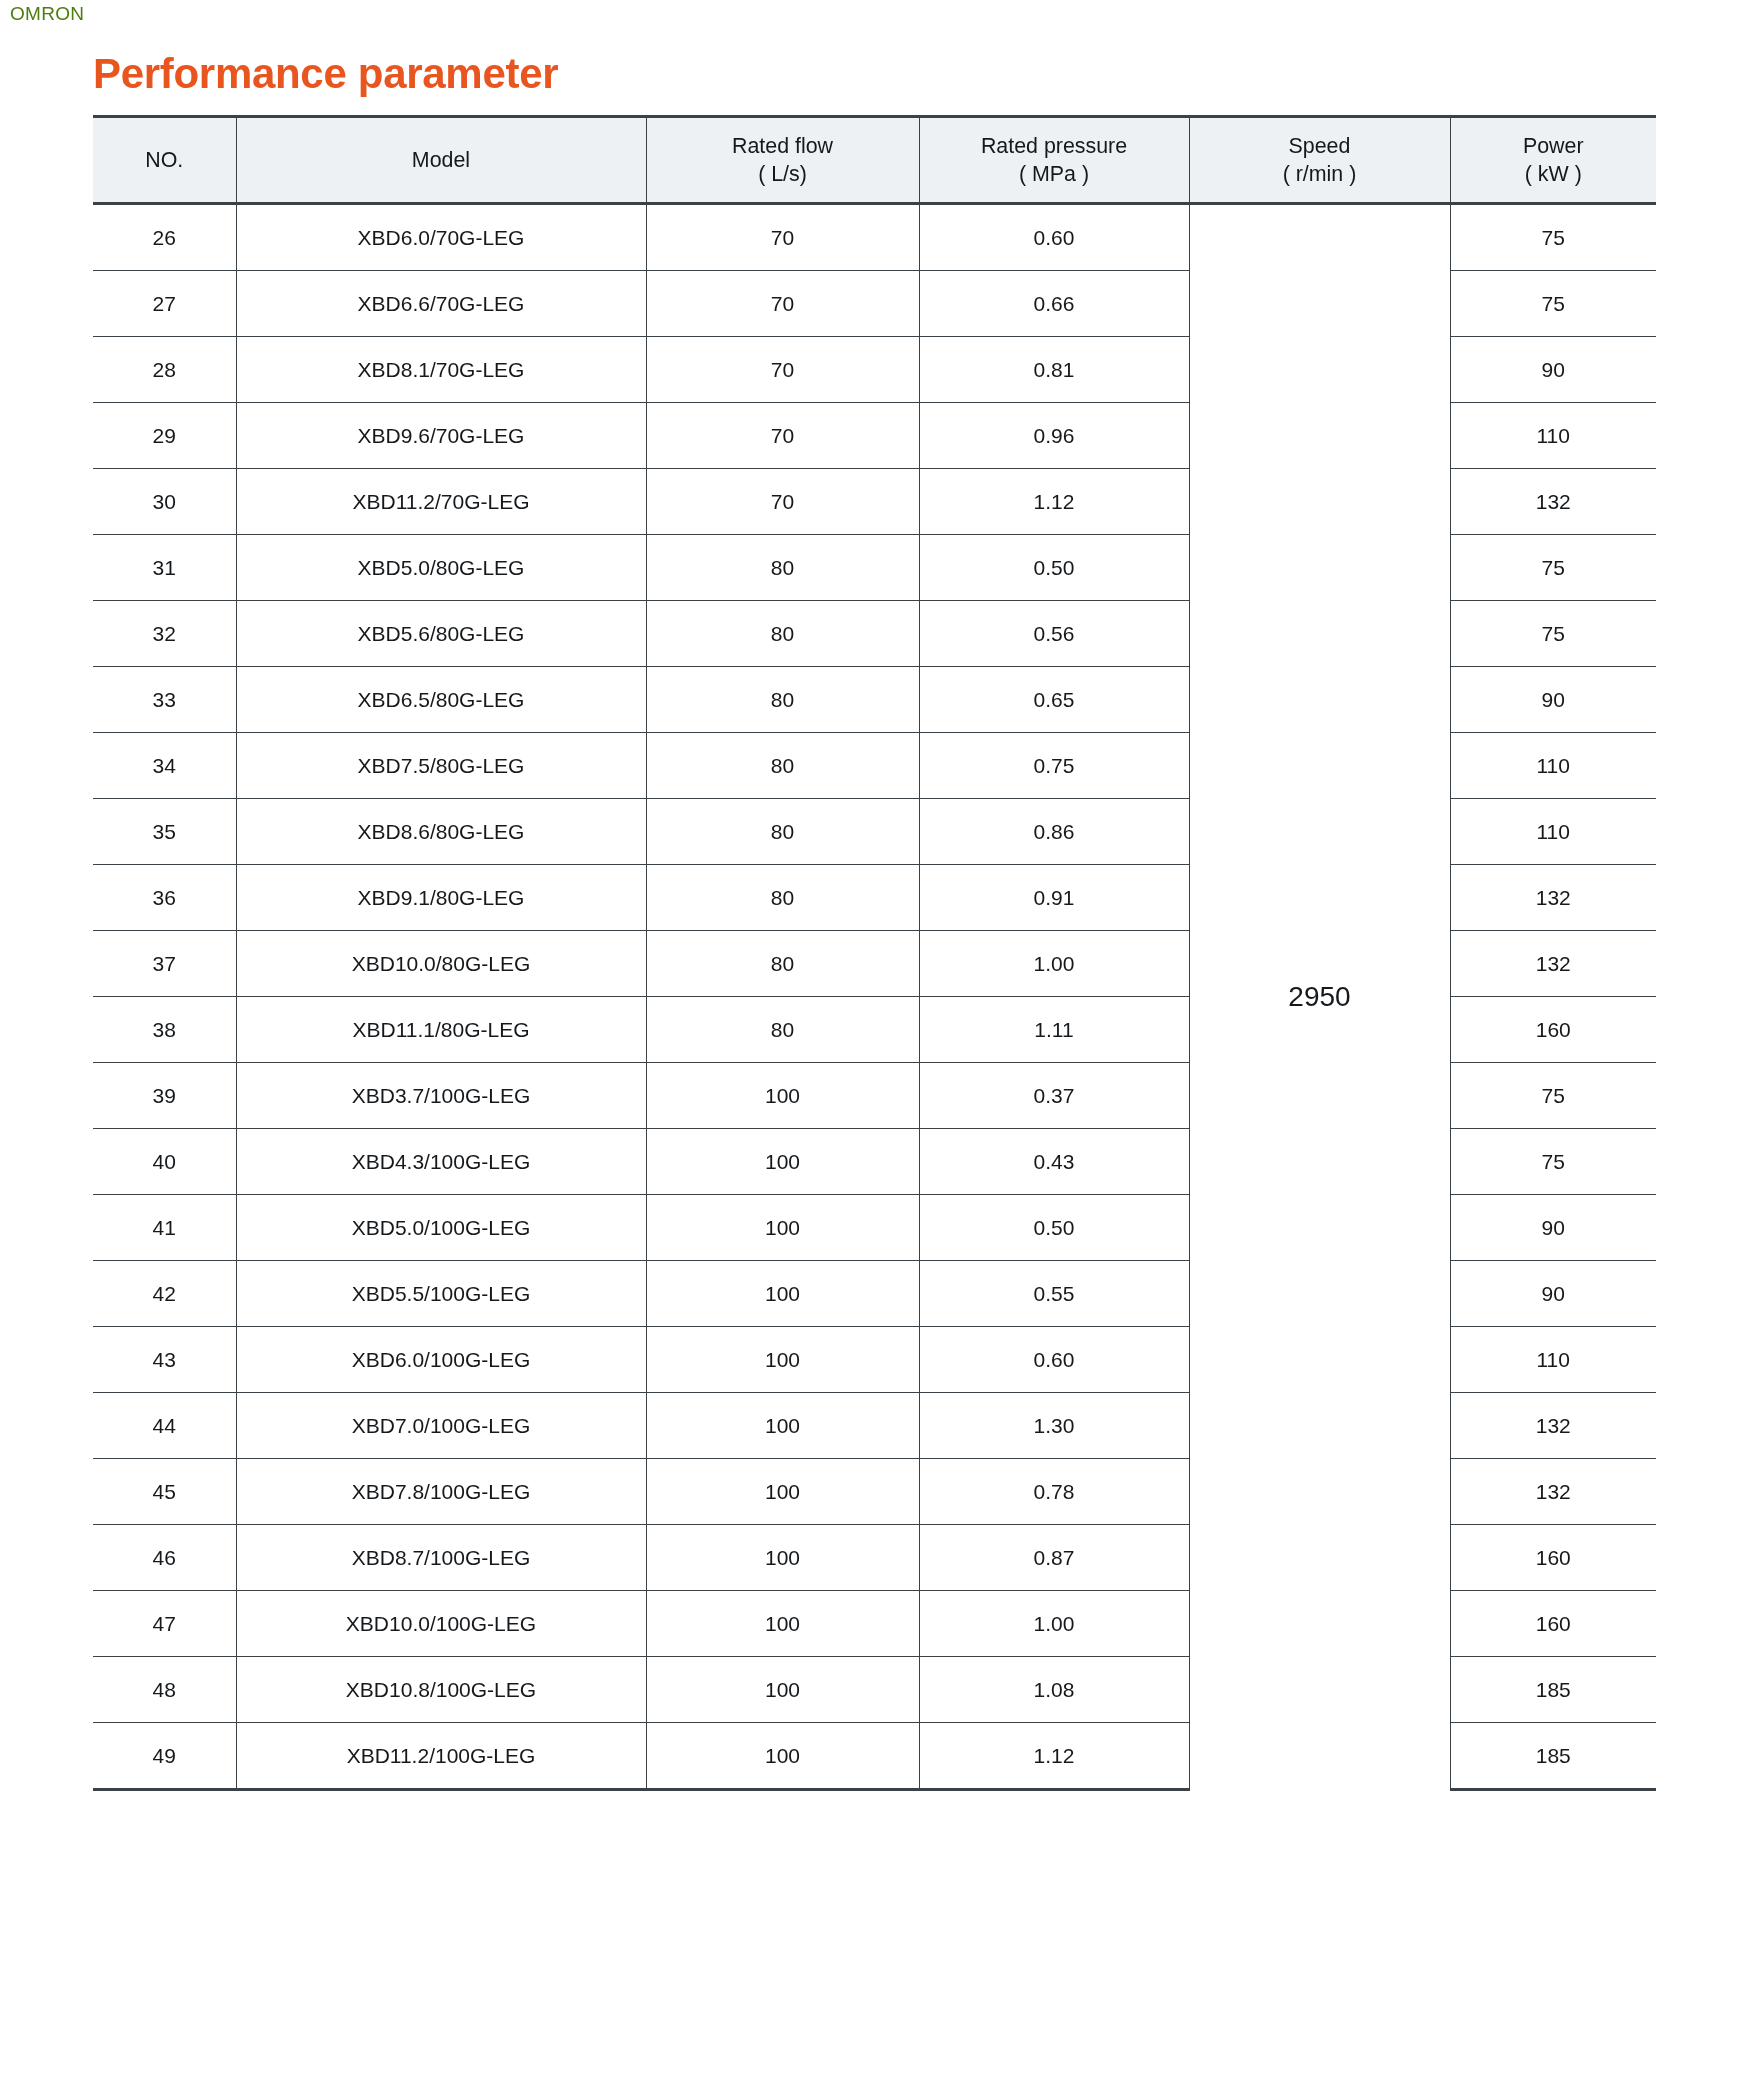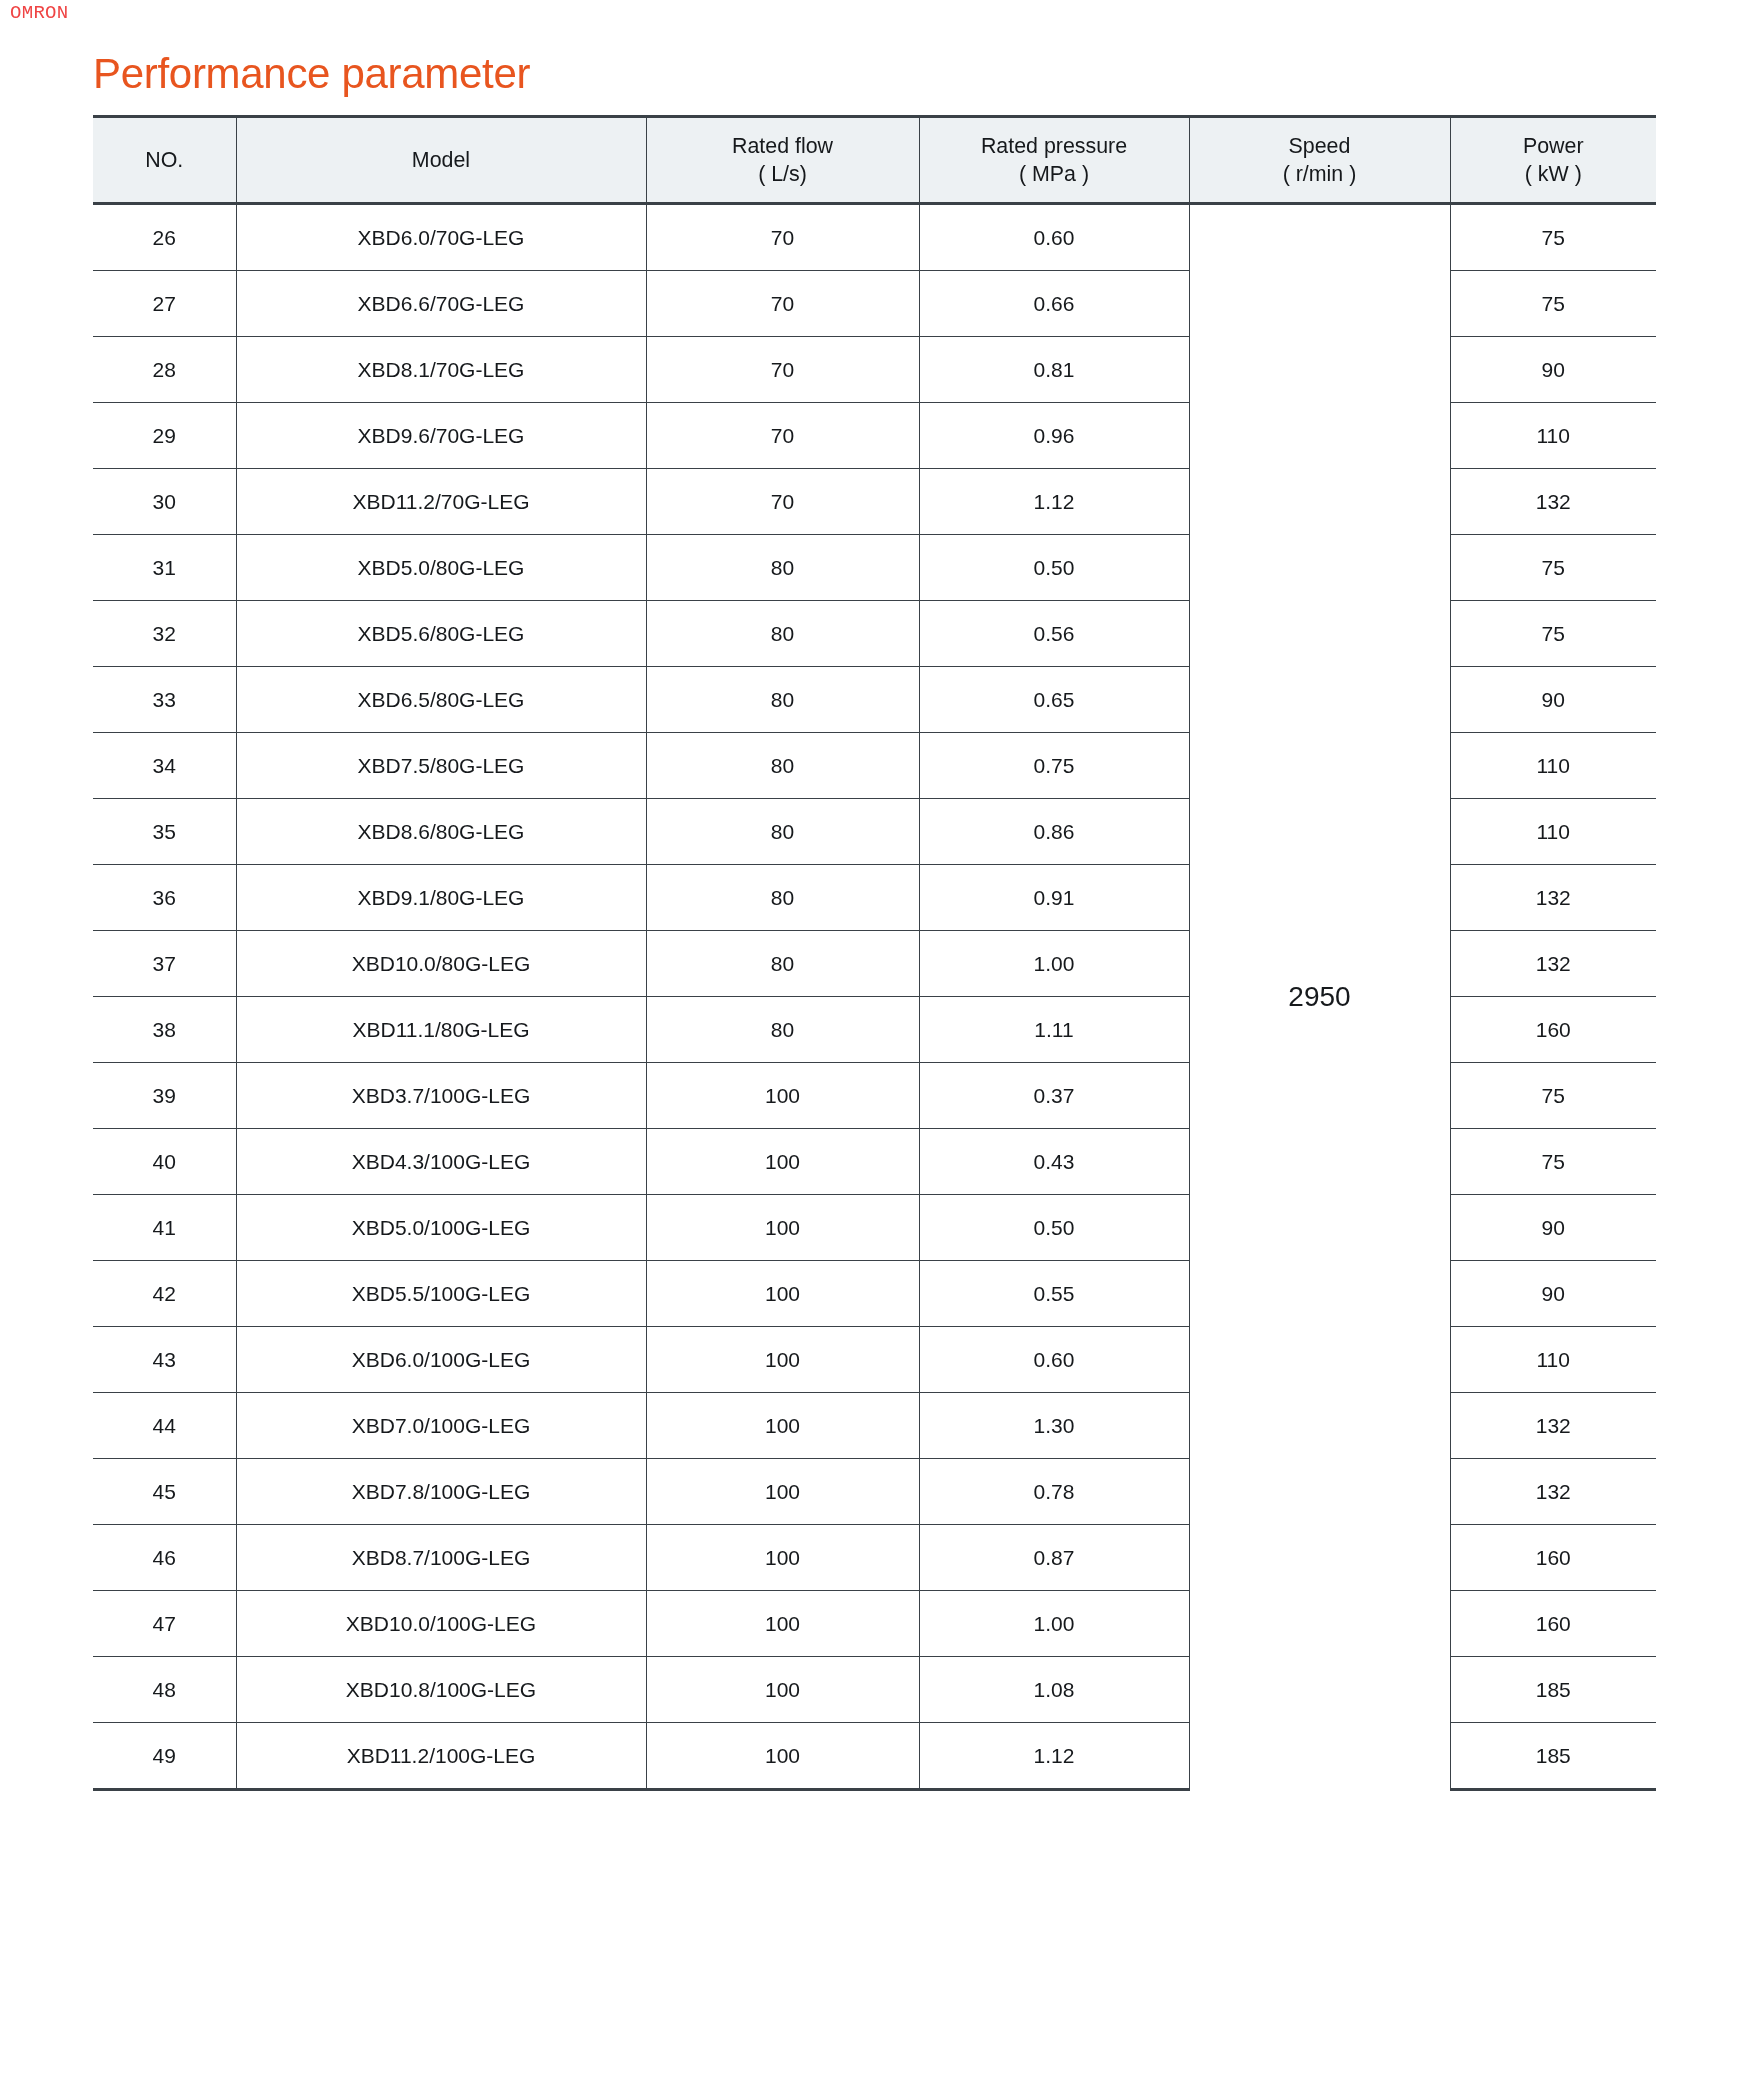--- a/index.html
+++ b/index.html
@@ -16,32 +16,32 @@
     overflow: hidden;
   }
 
   
   .brand {
     position: absolute;
     left: 10px;
     top: 3.9px;
     font-size: 19px;
     letter-spacing: 0.3px;
-    color: #ef4444;
-    font-family: Liberation Mono, monospace;
+    color: #4d7c0f;
+    font-family: Liberation Sans, sans-serif;
     line-height: 1;
   }
 
   
   .page-title {
     position: absolute;
     left: 93px;
     top: 25px;
     font-size: 42px;
-    font-weight: normal;
+    font-weight: bold;
     color: #e8551f;
     letter-spacing: -0.3px;
     line-height: 1;
     white-space: nowrap;
   }
 
   
   .table-wrap {
     position: absolute;
     left: 93px;

